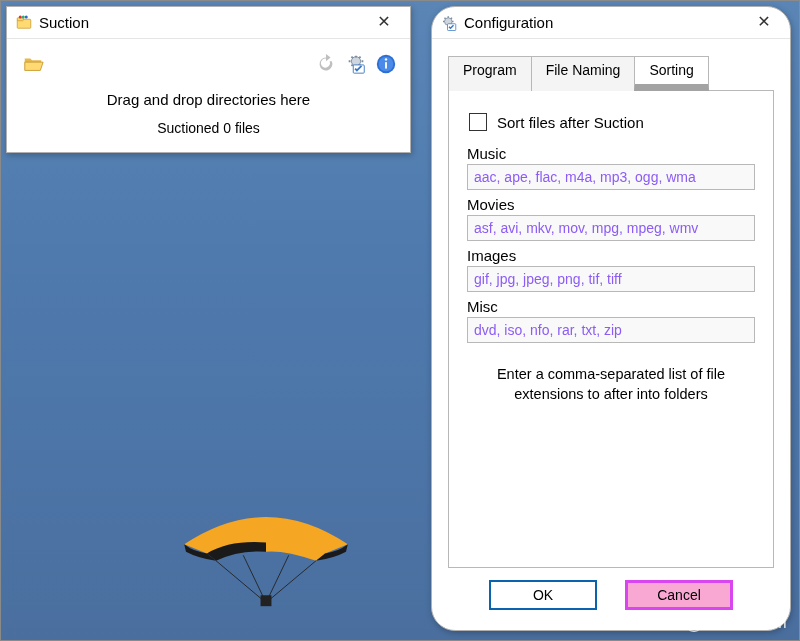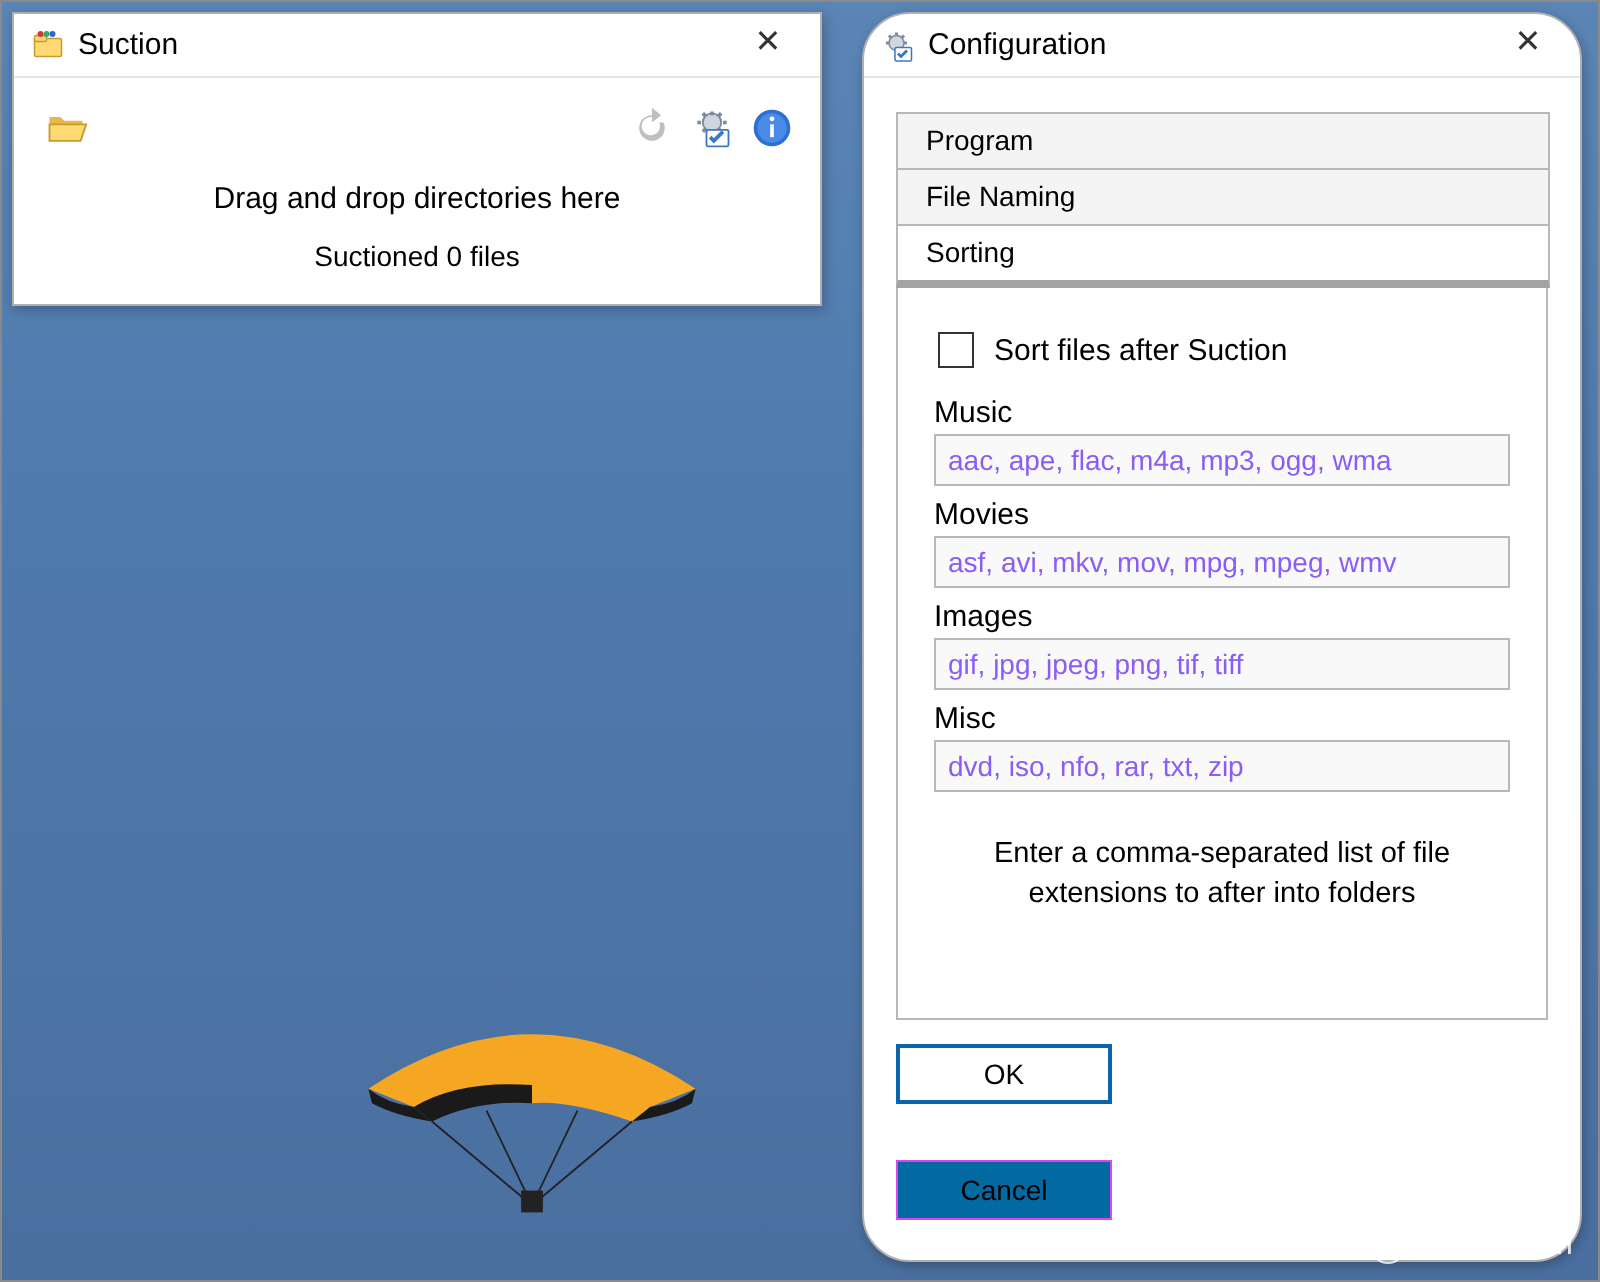--- a/index.html
+++ b/index.html
@@ -48,29 +48,29 @@
 .toolbar { display: flex; align-items: center; height: 34px; }
 .toolbar .spacer { flex: 1; }
 .tb-btn { width: 28px; height: 28px; margin-left: 2px; display: flex; align-items: center; justify-content: center; border-radius: 2px; }
 .tb-btn svg { width: 22px; height: 22px; }
 
 .drop-area { text-align: center; font-size: 15px; padding: 10px 0 6px; }
 .status { text-align: center; font-size: 14px; padding: 6px 0 4px; }
 
 
 .config-body { padding: 10px 16px 14px; display: flex; flex-direction: column; height: calc(100% - 32px); }
-.tabbar { display: flex; position: relative; margin-top: 6px; flex-direction: column; }
+.tabbar { display: flex; position: relative; margin-top: 6px; }
 .tab {
   padding: 5px 14px 6px; font-size: 14px;
   border: 1px solid #b8b8b8; border-bottom: none;
   background: #f4f4f4;
   margin-right: -1px;
   position: relative; top: 1px;
 }
-.tab.active { background: #fff; z-index: 2; border-bottom: 4px solid #a3a3a3; }
+.tab.active { background: #fff; z-index: 2; border-bottom: 7px solid #a3a3a3; }
 .tabpanel {
   border: 1px solid #b8b8b8;
   padding: 22px 18px 14px;
   flex: 1;
   background: #fff;
 }
 .chk-row { display: flex; align-items: center; margin-bottom: 14px; font-size: 15px; }
 .chk {
   width: 18px; height: 18px; border: 1.5px solid #333; margin-right: 10px; margin-left: 2px;
 }
@@ -78,25 +78,25 @@
 .field-input {
   width: 100%; height: 26px;
   border: 1px solid #b8b8b8;
   background: #f9f9f9;
   padding: 0 6px;
   font-size: 14px; color: #8b5cf6;
   font-family: inherit;
 }
 .hint { text-align: center; font-size: 14.5px; margin-top: 22px; line-height: 1.35; }
 
-.btn-row { display: flex; justify-content: center; gap: 28px; padding: 12px 0 6px; flex-direction: column; }
+.btn-row { display: flex; justify-content: center; gap: 28px; padding: 12px 0 6px; }
 .btn {
   width: 108px; height: 30px;
-  border: 1px solid #d946ef;
-  background: #0369a1;
+  border: 3px solid #d946ef;
+  background: #f9a8d4;
   font-size: 14px; font-family: inherit;
   cursor: pointer;
 }
 .btn.primary { border: 2px solid #0a64ad; background: #fff; }
 
 .watermark {
   position: absolute; right: 12px; bottom: 8px;
   color: rgba(255,255,255,0.85);
   font-size: 16px; letter-spacing: 0.5px;
   font-family: "Segoe UI", sans-serif;

